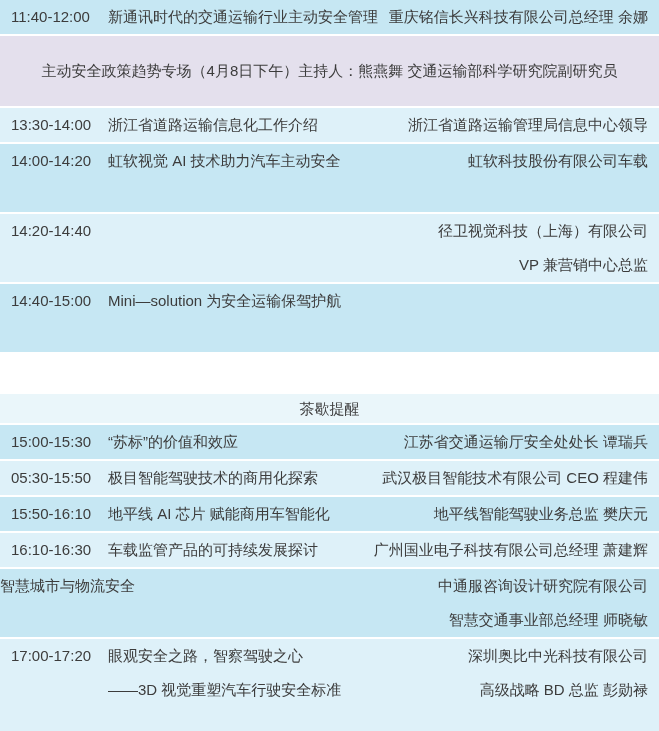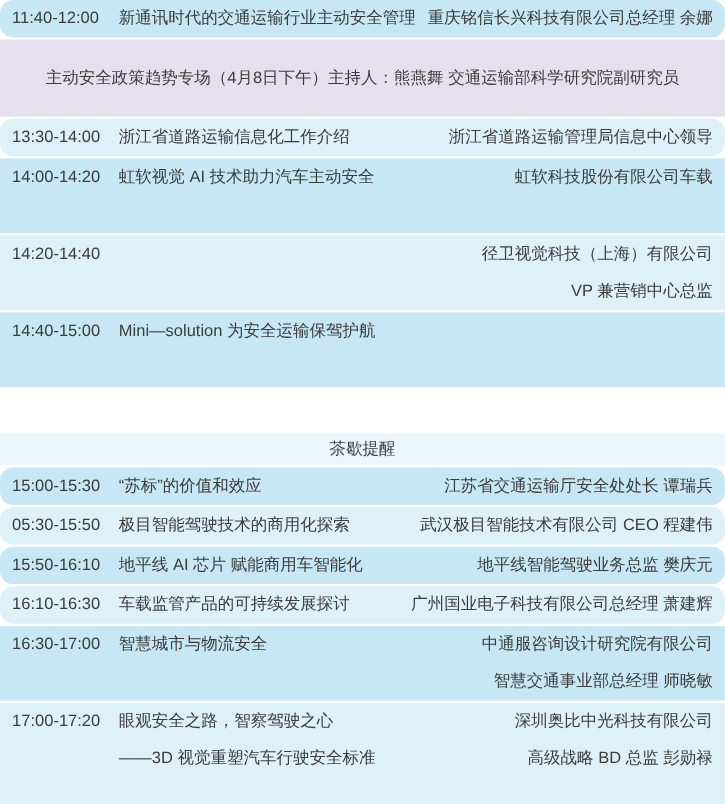--- a/index.html
+++ b/index.html
@@ -23,21 +23,21 @@
     margin-bottom: 2px;
     flex: 0 0 auto;
   }
   .row:last-child { margin-bottom: 0; flex: 1 0 auto; }
   .shade-light { background: #def1f9; }
   .shade-dark  { background: #c6e7f3; }
   .banner      { background: #e4e0ed; }
   .brk         { background: #eaf6fa; margin-top: 40px; }
 
   .tall  { height: 68px; align-items: flex-start; }
-  .short { height: 34px; align-items: center; border-radius: 12px; }
+  .short { height: 34px; align-items: center; }
 
   .banner {
     height: 70px;
     flex-direction: row;
     align-items: center;
     justify-content: center;
   }
   .brk {
     height: 29px;
     align-items: center;
@@ -149,21 +149,20 @@
     <div class="row session shade-light short">
       <div class="time-cell line">16:10-16:30</div>
       <div class="title-cell">
         <div class="line">车载监管产品的可持续发展探讨</div>
       </div>
       <div class="speaker-cell">
         <div class="line">广州国业电子科技有限公司总经理 萧建辉</div>
       </div>
     </div>
     <div class="row session shade-dark tall">
-      <div class="time-cell line">16:30-17:00</div>
       <div class="title-cell">
         <div class="line">智慧城市与物流安全</div>
       </div>
       <div class="speaker-cell">
         <div class="line">中通服咨询设计研究院有限公司</div>
         <div class="line">智慧交通事业部总经理 师晓敏</div>
       </div>
     </div>
     <div class="row session shade-light tall">
       <div class="time-cell line">17:00-17:20</div>

